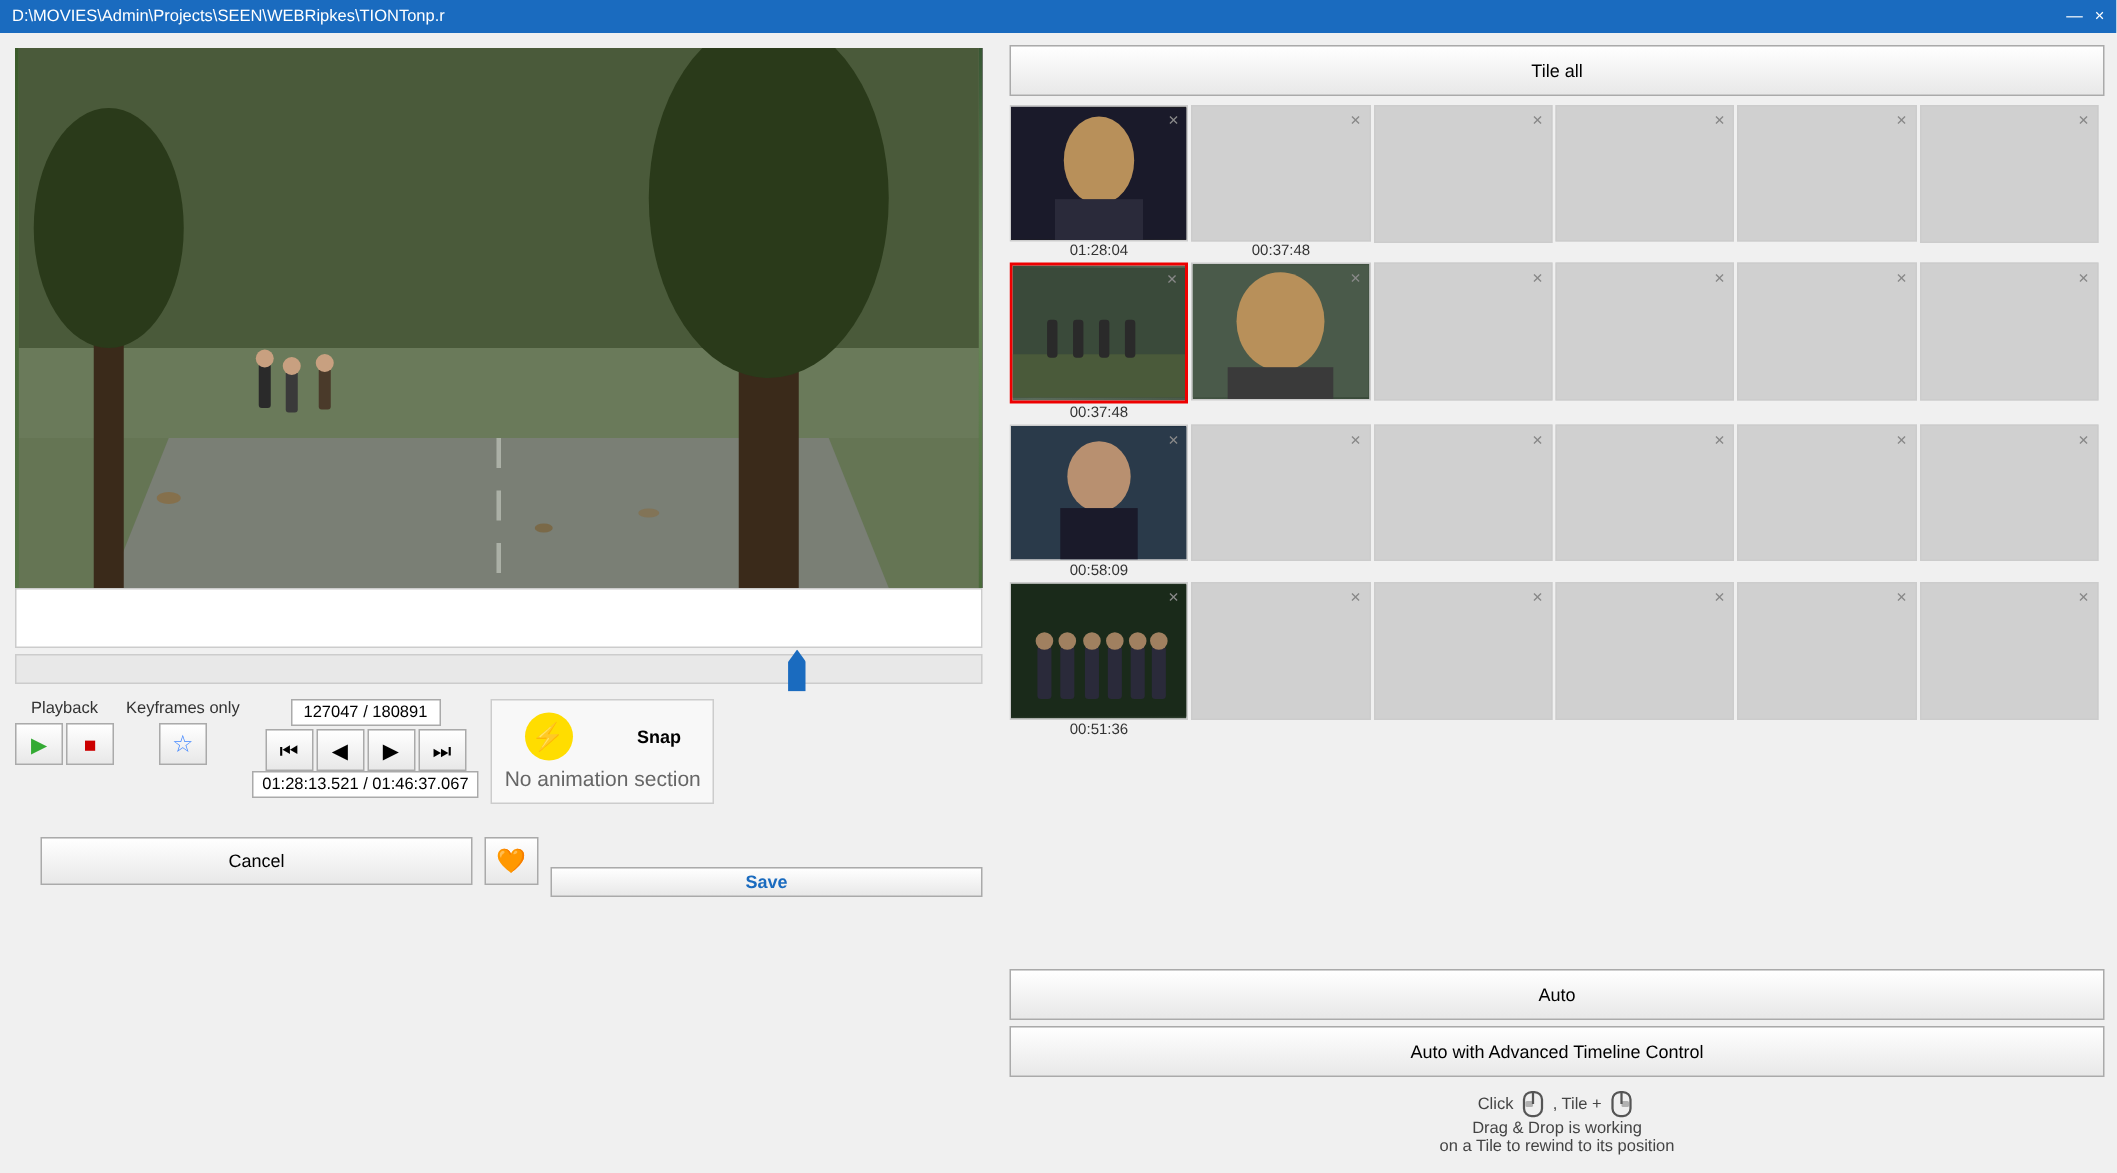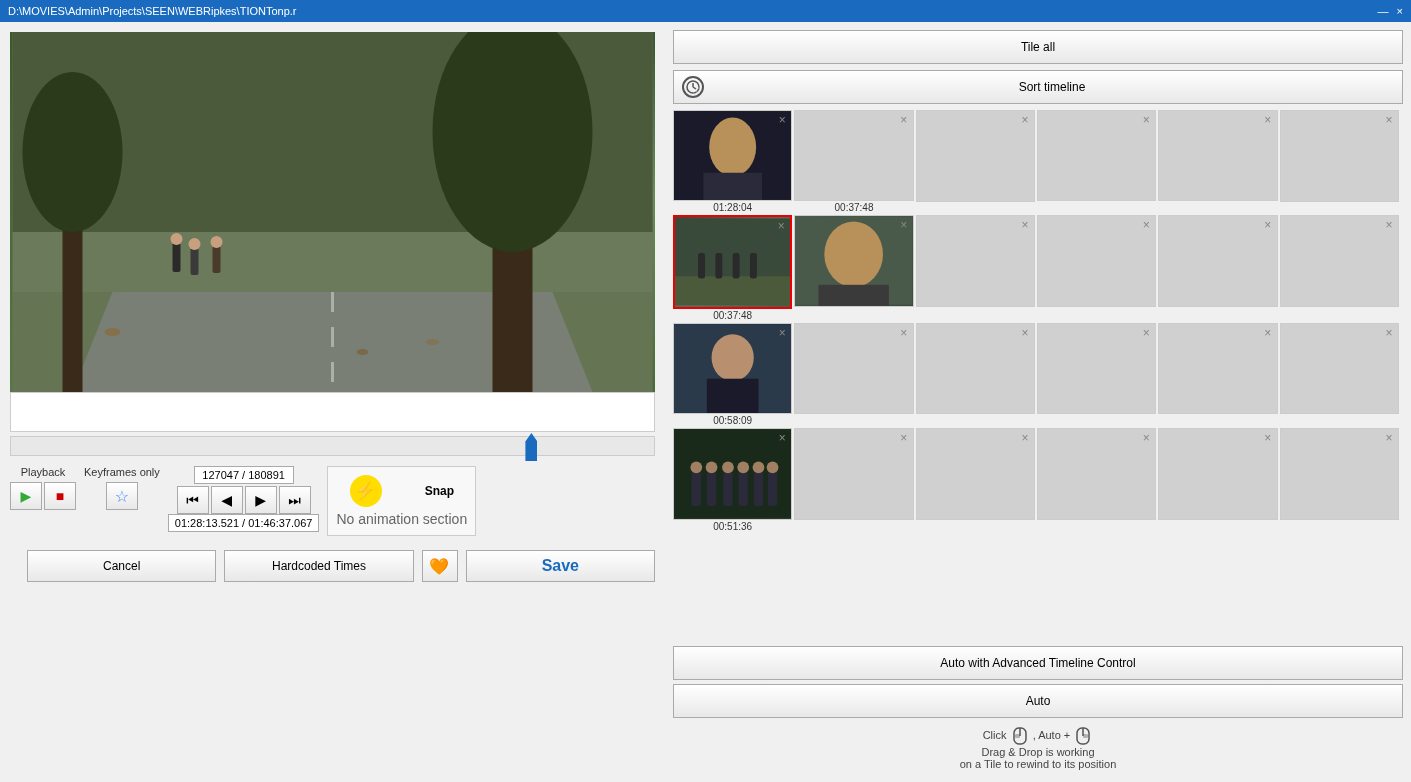--- a/index.html
+++ b/index.html
@@ -145,27 +145,28 @@
       border: 1px solid #aaa;
       background: linear-gradient(180deg, #fff 0%, #e8e8e8 100%);
       cursor: pointer;
       font-size: 16px;
       display: flex;
       align-items: center;
       justify-content: center;
     }
     .btn-save {
       flex: 1;
-      height: 32px;
-      border: 1px solid #aaa;
-      background: linear-gradient(180deg, #fff 0%, #e8e8e8 100%);
-      cursor: pointer;
-      font-size: 16px;
+      height: 20px;
+      border: 1px solid #aaa;
+      background: linear-gradient(180deg, #fff 0%, #e8e8e8 100%);
+      cursor: pointer;
+      font-size: 12px;
       color: #1a6bbf;
       font-weight: bold;
+      margin-top: 28px;
     }
     #right-panel {
       flex: 1;
       display: flex;
       flex-direction: column;
       background: #f0f0f0;
       padding: 8px;
       gap: 6px;
     }
     .panel-btn {
@@ -366,41 +367,29 @@
             <div class="snap-icon">⚡</div>
             <span style="font-weight:bold;margin-left:37px;">Snap</span>
           </div>
           <div style="font-size:14px;color:#666;text-align:center;">No animation section</div>
         </div>
       </div>
     </div>
 
     <div id="bottom-buttons" style="margin-top:8px;padding-left:17px;">
       <button class="btn-cancel">Cancel</button>
-      <button class="btn-hardcoded">Hardcoded Times</button>
       <button class="btn-heart">🧡</button>
       <button class="btn-save">Save</button>
     </div>
   </div>
 
   <div id="right-panel">
 
     <button class="panel-btn">Tile all</button>
 
-    <div id="sort-timeline-row">
-      <div class="clock-icon">
-        <svg width="16" height="16" viewBox="0 0 16 16">
-          <circle cx="8" cy="8" r="6" fill="none" stroke="#555" stroke-width="1.5"></circle>
-          <line x1="8" y1="4" x2="8" y2="8" stroke="#555" stroke-width="1.5"></line>
-          <line x1="8" y1="8" x2="11" y2="10" stroke="#555" stroke-width="1.5"></line>
-          <path d="M 14 8 A 6 6 0 0 1 8 14" fill="none" stroke="#aaa" stroke-width="1" stroke-dasharray="2,2"></path>
-        </svg>
-      </div>
-      <span style="cursor:pointer;flex:1;text-align:center;font-size:12px;">Sort timeline</span>
-    </div>
 
     <div id="tiles-container" class="scrollbar-custom">
       <div class="tiles-grid" id="tiles-grid">
 
       <div class="tile-wrapper">
             <div class="tile" style="background: linear-gradient(135deg, rgb(26, 26, 42) 0%, rgb(34, 34, 34) 60%, rgb(51, 51, 51) 100%); width: 100%; padding-bottom: 75%; position: relative;">
               <svg width="100%" height="100%" viewBox="0 0 100 75" style="position: absolute; top: 0px; left: 0px;">
                 <rect width="100" height="75" fill="#1a1a2a"></rect>
                 <ellipse cx="50" cy="30" rx="20" ry="25" fill="#b8905a"></ellipse>
                 <rect x="25" y="52" width="50" height="25" fill="#2a2a3a"></rect>
@@ -558,33 +547,33 @@
           </div>
           <div class="tile-wrapper">
             <div class="tile" style="background: rgb(208, 208, 208); width: 100%; padding-bottom: 75%; position: relative;">
               <div class="tile-remove" style="position: absolute; top: 2px; right: 2px; color: rgb(136, 136, 136); font-size: 12px; cursor: pointer; z-index: 2;">×</div>
             </div>
           </div>
         </div>
     </div>
 
     <div id="bottom-area">
+      <button class="panel-btn">Auto</button>
       <button class="panel-btn">Auto with Advanced Timeline Control</button>
-      <button class="panel-btn">Auto</button>
       <div style="text-align:center;padding:4px;font-size:11px;color:#444;">
         <span>
           <span>Click</span>
           <span style="display:inline-block;margin:0 2px;">
             <svg width="16" height="20" viewBox="0 0 16 20" style="vertical-align:middle;">
               <rect x="2" y="2" width="12" height="16" rx="5" ry="5" fill="none" stroke="#555" stroke-width="1.5"></rect>
               <line x1="8" y1="2" x2="8" y2="10" stroke="#555" stroke-width="1.5"></line>
               <rect x="3" y="8" width="5" height="4" rx="1" fill="#555" opacity="0.4"></rect>
             </svg>
           </span>
-          <span>, Auto +</span>
+          <span>, Tile +</span>
           <span style="display:inline-block;margin:0 2px;">
             <svg width="16" height="20" viewBox="0 0 16 20" style="vertical-align:middle;">
               <rect x="2" y="2" width="12" height="16" rx="5" ry="5" fill="none" stroke="#555" stroke-width="1.5"></rect>
               <line x1="8" y1="2" x2="8" y2="10" stroke="#555" stroke-width="1.5"></line>
               <rect x="8" y="8" width="5" height="4" rx="1" fill="#555" opacity="0.4"></rect>
             </svg>
           </span>
         </span>
         <div>Drag &amp; Drop is working</div>
         <div>on a Tile to rewind to its position</div>

